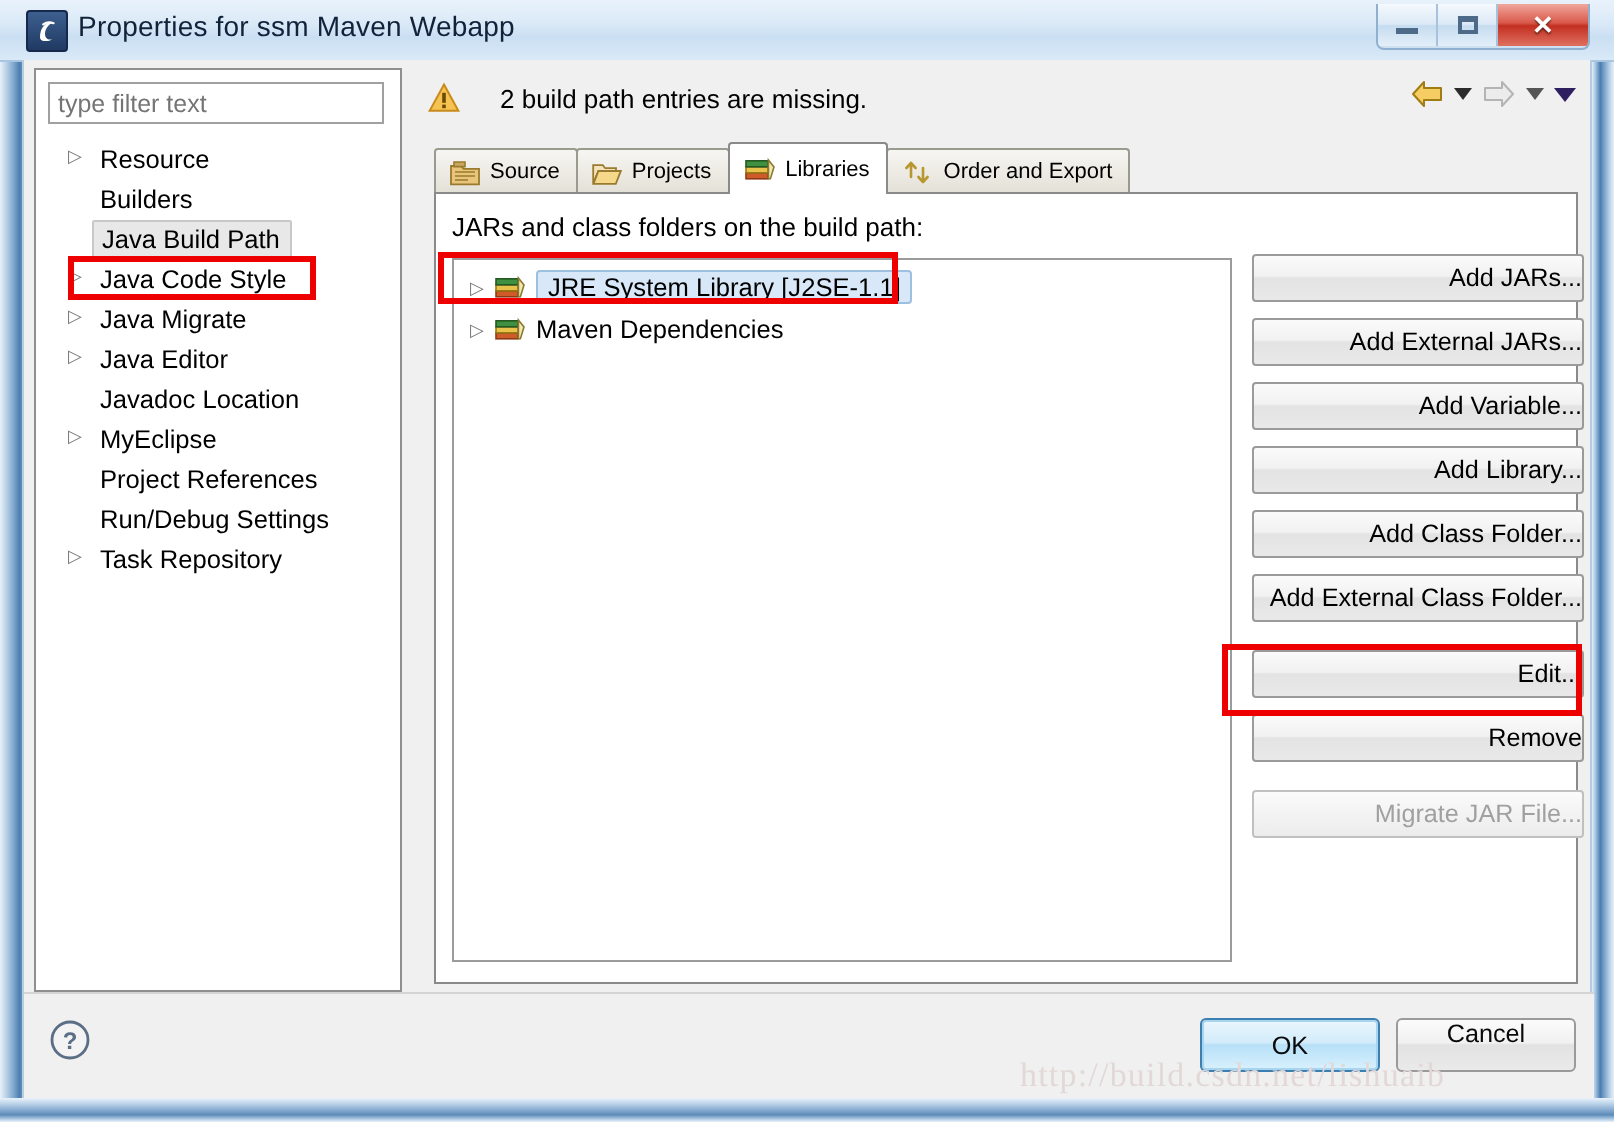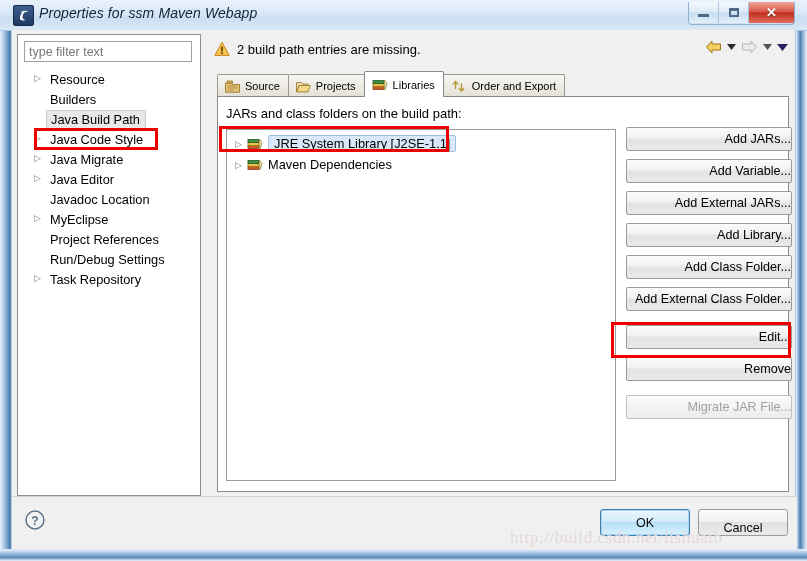--- a/index.html
+++ b/index.html
@@ -50,21 +50,20 @@
     border: 1px solid #16294a;
     border-radius: 2px;
     display: flex; align-items: center; justify-content: center;
   }
   #app-icon svg { display: block; }
   #title-text {
     position: absolute; left: 39px; top: 5px;
     font-size: 14px; color: #11223a;
     letter-spacing: 0.1px;
     white-space: nowrap;
-    font-style: italic;
   }
 
   
   #win-buttons {
     position: absolute; right: 12px; top: 2px;
     display: flex; height: 22px;
     border: 1px solid #8fb0cf;
     border-top: none;
     border-radius: 0 0 4px 4px;
     overflow: hidden;
@@ -155,21 +154,21 @@
   }
 
   
   #right-panel {
     position: absolute;
     left: 196px; top: 4px;
     width: 584px; height: 462px;
   }
   #warn-row {
     position: absolute; left: 0; top: 4px;
-    display: flex; align-items: center; height: 22px;
+    display: flex; align-items: center; height: 22px; gap: 13px;
   }
   #warn-icon { width: 16px; height: 16px; margin-left: 6px; }
   #warn-text { font-size: 13px; color: #000; margin-left: 7px; white-space: nowrap; }
 
   #nav-row {
     position: absolute; right: 4px; top: 5px;
     display: flex; align-items: center; gap: 3px;
   }
   .nav-arrow { width: 18px; height: 16px; display:flex; align-items:center; justify-content:center; }
   .nav-caret { width: 12px; height: 16px; display:flex; align-items:center; justify-content:center; }
@@ -274,21 +273,21 @@
     font-size: 12.6px; color: #0a0a0a;
     background: linear-gradient(to bottom, #eaf6fd 0%, #d3ecfb 45%, #b7e0f8 50%, #d9f1fd 100%);
     border: 1px solid #3c7fb1;
     border-radius: 3px;
     box-shadow: 0 0 0 1px #a8d4ee inset;
     cursor: default;
   }
   #cancel-btn {
     position: absolute; right: 9px; top: 12px;
     width: 88px; height: 25px;
-    display:flex; align-items:flex-end; justify-content:center;
+    display:flex; align-items:flex-start; justify-content:center;
     font-size: 12.6px; color: #0a0a0a;
     background: linear-gradient(to bottom, #fbfbfb 0%, #f1f1f1 46%, #e2e2e2 50%, #eaeaea 100%);
     border: 1px solid #9a9a9a;
     border-radius: 3px;
     cursor: default;
   }
   #watermark {
     position: absolute;
     left: 510px; top: 528px;
     font-family: "Liberation Serif", serif;
@@ -513,24 +512,24 @@
             <span class="lib-text">Maven Dependencies</span>
           </div>
 
         </div>
 
         <div id="btn-col">
           <div class="side-btn">
             <span>Add JARs...</span>
           </div>
           <div class="side-btn">
+            <span>Add External JARs...</span>
+          </div>
+          <div class="side-btn">
             <span>Add Variable...</span>
-          </div>
-          <div class="side-btn">
-            <span>Add External JARs...</span>
           </div>
           <div class="side-btn">
             <span>Add Library...</span>
           </div>
           <div class="side-btn">
             <span>Add Class Folder...</span>
           </div>
           <div class="side-btn">
             <span>Add External Class Folder...</span>
           </div>

